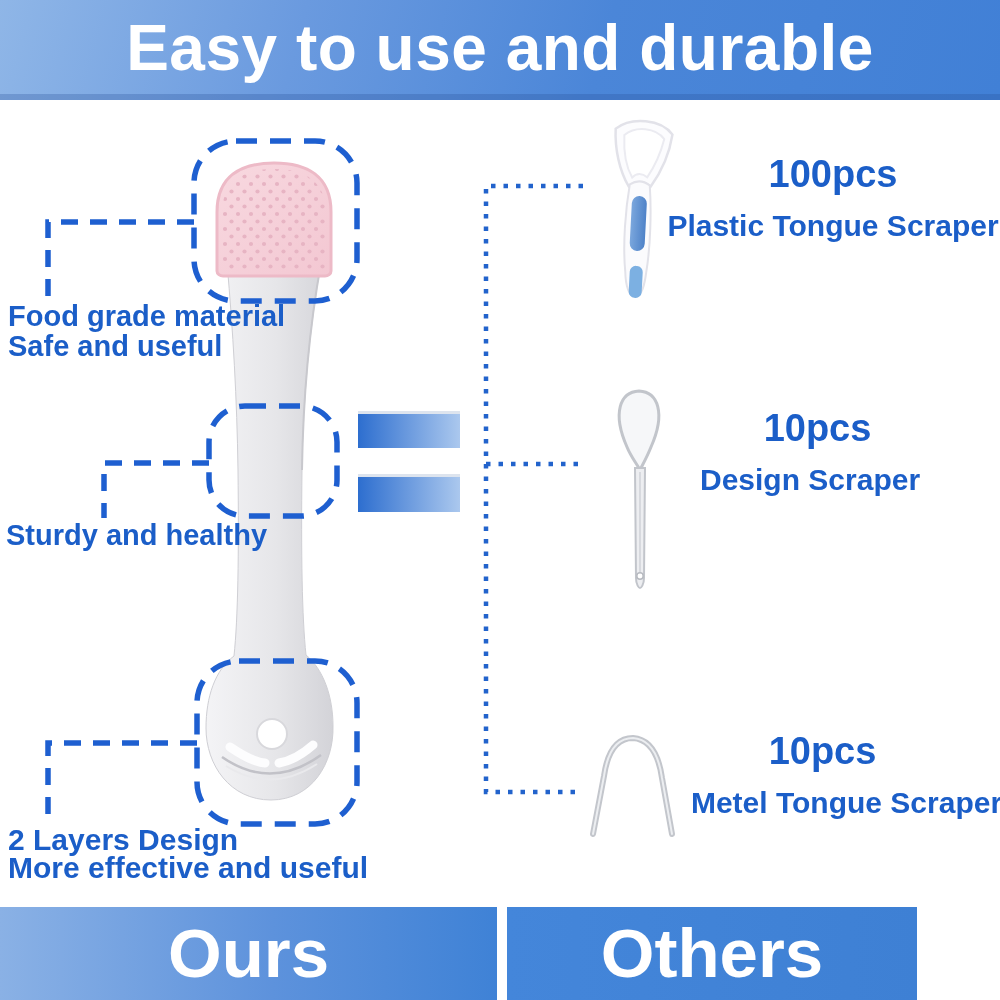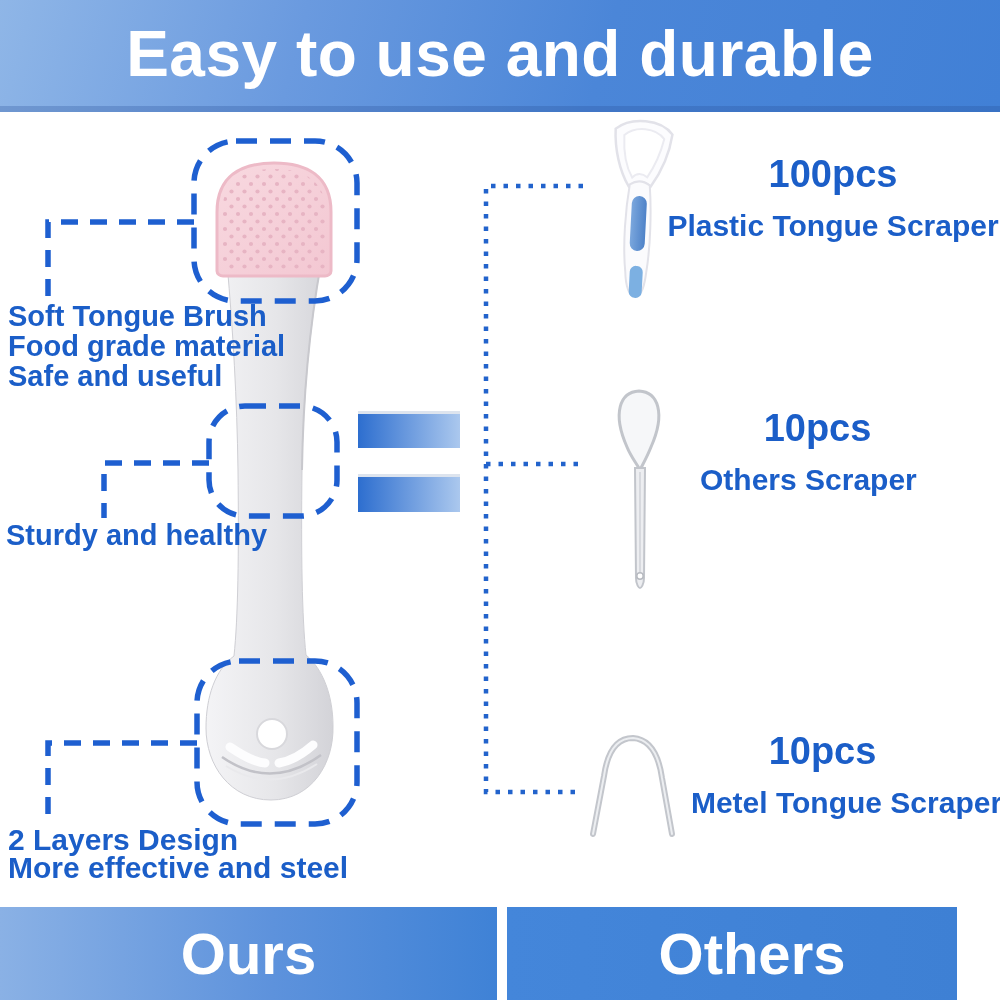--- a/index.html
+++ b/index.html
@@ -2,21 +2,21 @@
 <html style="--accent: #1b5ec8;"><head>
 <meta charset="utf-8">
 <style>
   html,body{margin:0;padding:0;background:#ffffff;}
   .stage{
     position:relative;width:1000px;height:1000px;overflow:hidden;background:#ffffff;
     font-family:"Liberation Sans","DejaVu Sans",sans-serif;
   }
   
   .header-banner{
-    position:absolute;left:0;top:0;width:1000px;height:112px;
+    position:absolute;left:0;top:0;width:1000px;height:100px;
     background:linear-gradient(105deg,#8fb6e7 0%,#6a9adf 30%,#4b86d8 60%,#4180d6 100%);
     display:flex;align-items:center;justify-content:center;
   }
   .header-banner::after{
     content:"";position:absolute;left:0;bottom:0;width:100%;height:6px;
     background:rgba(40,80,150,0.28);
   }
   .header-title{
     color:#ffffff;font-size:64px;font-weight:bold;letter-spacing:0.5px;
     margin-top:-4px;white-space:nowrap;
@@ -37,24 +37,24 @@
   .rcount{font-size:38px;line-height:40px;}
   .rname{margin-top:14px;font-size:30px;line-height:36px;}
   .rb1{left:658px;top:154px;width:350px;}
   .rb2{left:655px;top:408px;width:325px;}
   .rb2 .rname{text-align:left;padding-left:45px;}
   .rb3{left:650px;top:731px;width:345px;}
   .rb3 .rname{transform:translateX(24px);}
   
   .footer-banner{
     position:absolute;top:907px;height:93px;display:flex;align-items:center;justify-content:center;
-    color:#ffffff;font-weight:bold;font-size:58px;
+    color:#ffffff;font-weight:bold;font-size:69px;
   }
   .footer-ours{left:0;width:497px;background:linear-gradient(90deg,#8ab1e5 0%,#5d92dc 55%,#3f82d6 100%);}
-  .footer-others{left:507px;width:410px;background:linear-gradient(90deg,#4486da 0%,#3e80d4 100%);padding-left:40px;}
+  .footer-others{left:507px;width:410px;background:linear-gradient(90deg,#4486da 0%,#3e80d4 100%);}
 </style>
 </head>
 <body>
 
 <div class="stage">
 
   <div class="header-banner">
     <div class="header-title">Easy to use and durable</div>
   </div>
 
@@ -136,40 +136,39 @@
       <circle cx="640" cy="576" r="3.2" fill="#ffffff" stroke="#b8bbc1" stroke-width="1.5"></circle>
     </g>
 
     <g>
       <path d="M593,834 L604,776 C608,748 619,738 633,738 C647,739 658,750 662,778 L672,834" stroke="#c3c6cc" stroke-width="6" fill="none" stroke-linecap="round"></path>
       <path d="M593,834 L604,776 C608,748 619,738 633,738 C647,739 658,750 662,778 L672,834" stroke="#eceef1" stroke-width="2" fill="none" stroke-linecap="round"></path>
     </g>
   </svg>
 
   <div class="callout t1">
-    <div class="line">Soft Tongue Brush</div>
     <div class="line">Food grade material</div>
     <div class="line">Safe and useful</div>
   </div>
   <div class="callout t2">
     <div class="line">Sturdy and healthy</div>
   </div>
   <div class="callout t3">
     <div class="line">2 Layers Design</div>
-    <div class="line">More effective and steel</div>
+    <div class="line">More effective and useful</div>
   </div>
 
   <div class="rblock rb1">
     <div class="rcount">100pcs</div>
     <div class="rname">Plastic Tongue Scraper</div>
   </div>
   <div class="rblock rb2">
     <div class="rcount">10pcs</div>
     <div class="rname">
-      <div>Others Scraper</div>
+      <div>Design Scraper</div>
     </div>
   </div>
   <div class="rblock rb3">
     <div class="rcount">10pcs</div>
     <div class="rname">Metel Tongue Scraper</div>
   </div>
 
   <div class="footer-banner footer-ours">
     <span>Ours</span>
   </div>

